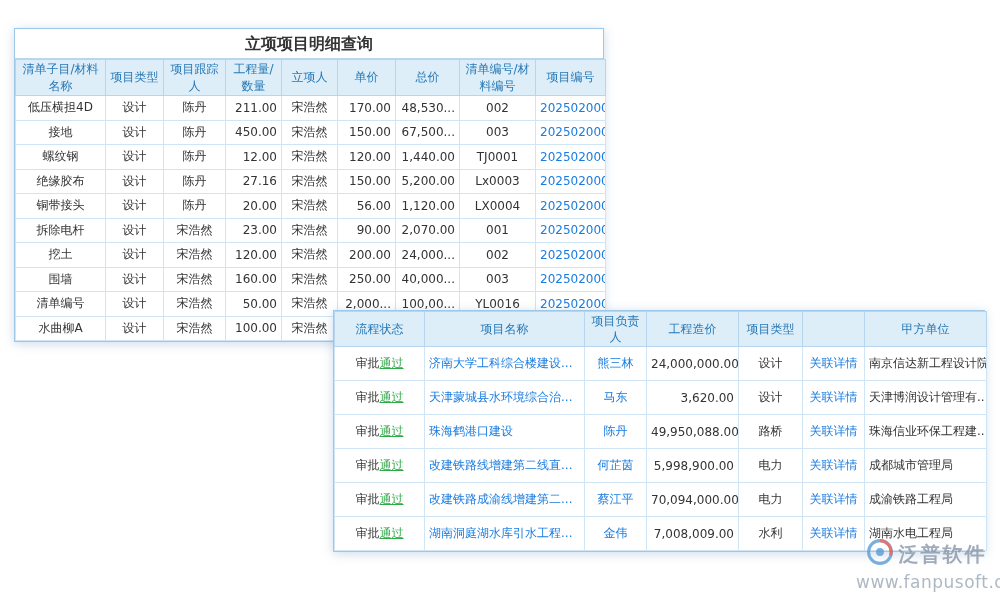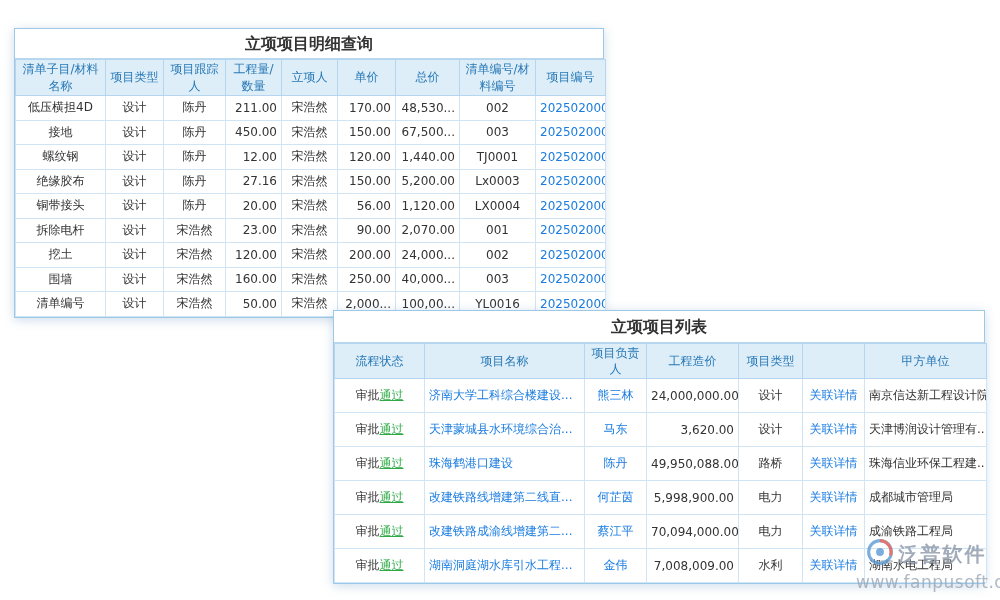--- a/index.html
+++ b/index.html
@@ -168,26 +168,36 @@
           <td class="">清单编号</td>
           <td class="">设计</td>
           <td class="">宋浩然</td>
           <td class="num">50.00</td>
           <td class="">宋浩然</td>
           <td class="num">2,000...</td>
           <td class="num">100,00...</td>
           <td class="">YL0016</td>
           <td class=""><a class="link" href="#">2025020003</a></td>
         </tr>
+        <tr>
+          <td class="">水曲柳A</td>
+          <td class="">设计</td>
+          <td class="">宋浩然</td>
+          <td class="num">100.00</td>
+          <td class="">宋浩然</td>
+          <td class="num"></td>
+          <td class="num"></td>
+          <td class=""></td>
+          <td class=""></td>
+        </tr>
       </tbody>
   </table>
 </div>
 
 <div class="panel" id="panel-list">
-  <div class="panel-title">立项项目列表</div>
   <table>
     <colgroup>
       <col style="width:90px">
         <col style="width:160px">
         <col style="width:62px">
       <col style="width:92px">
         <col style="width:64px">
         <col style="width:62px">
       <col style="width:122px">
     </colgroup>

